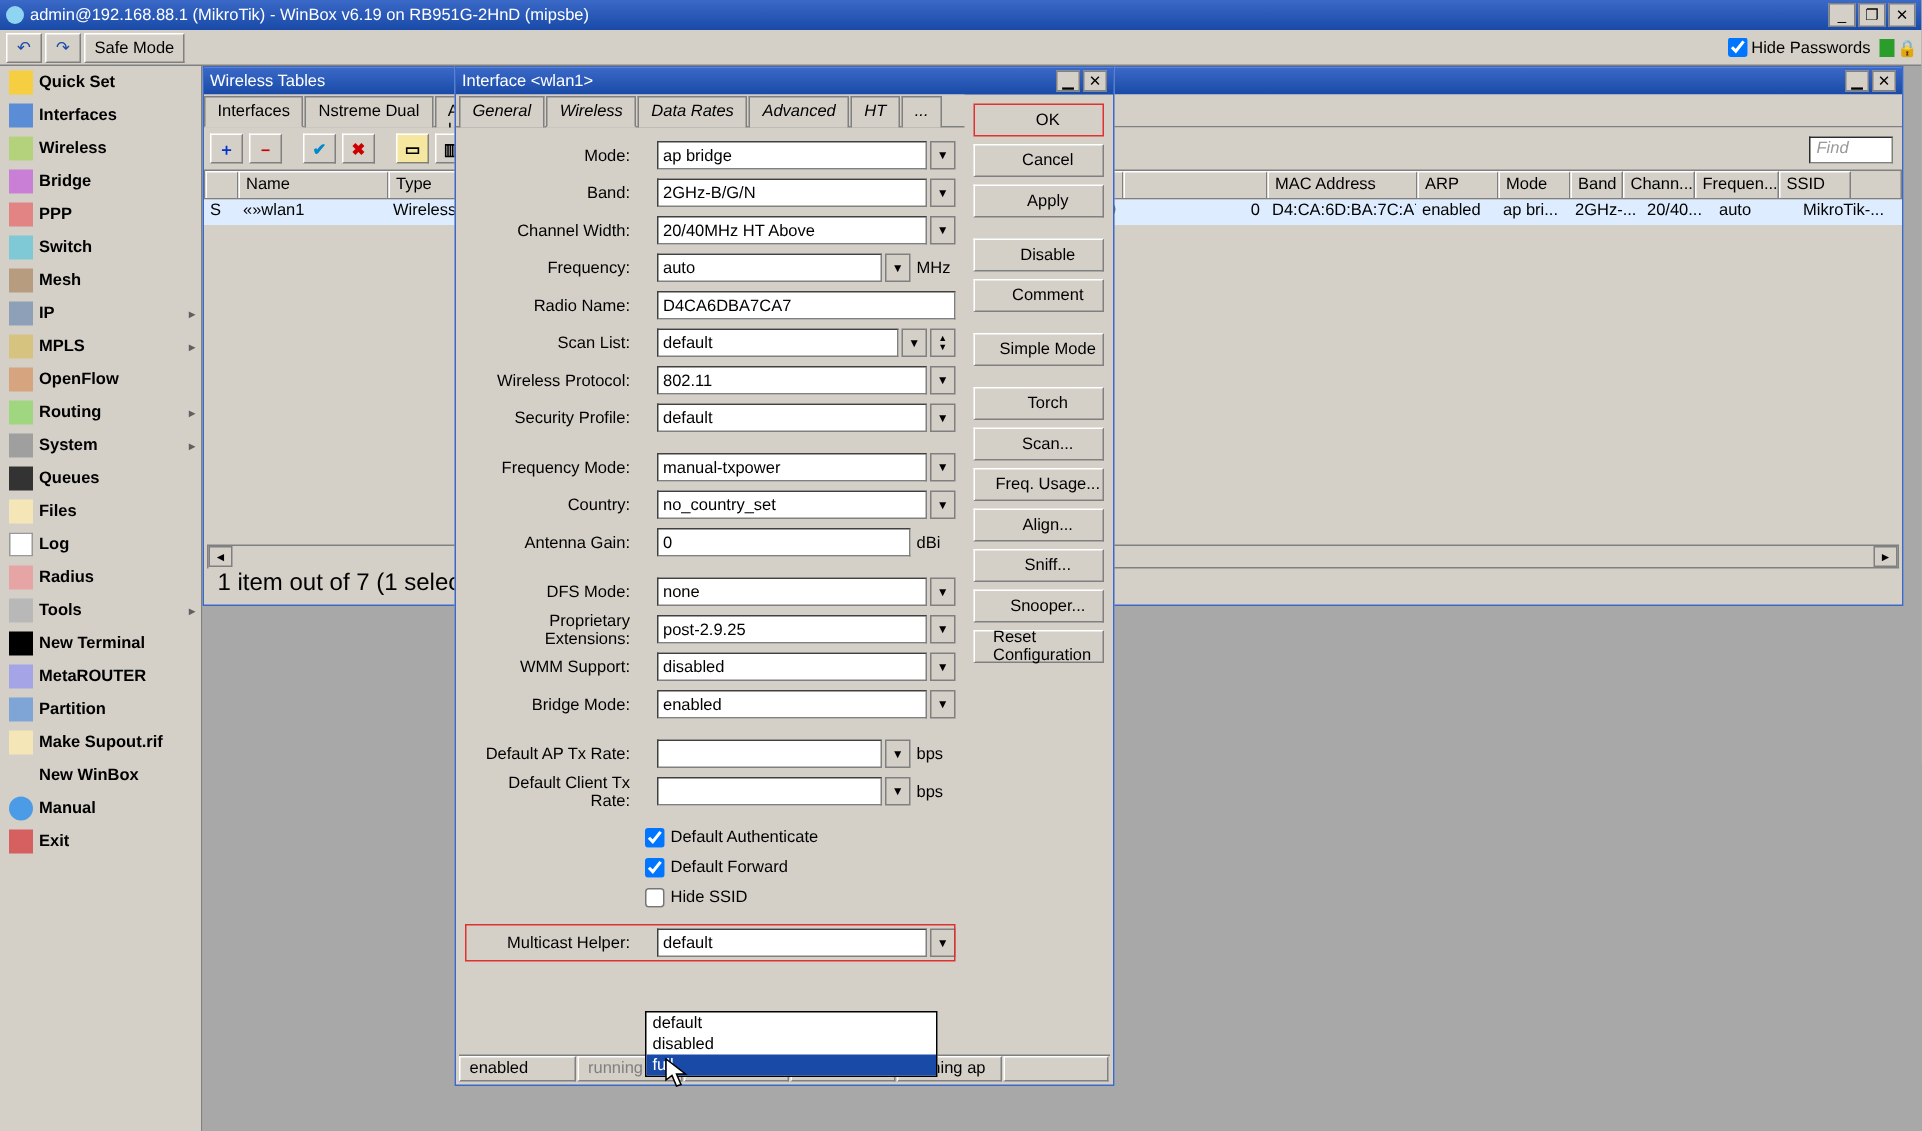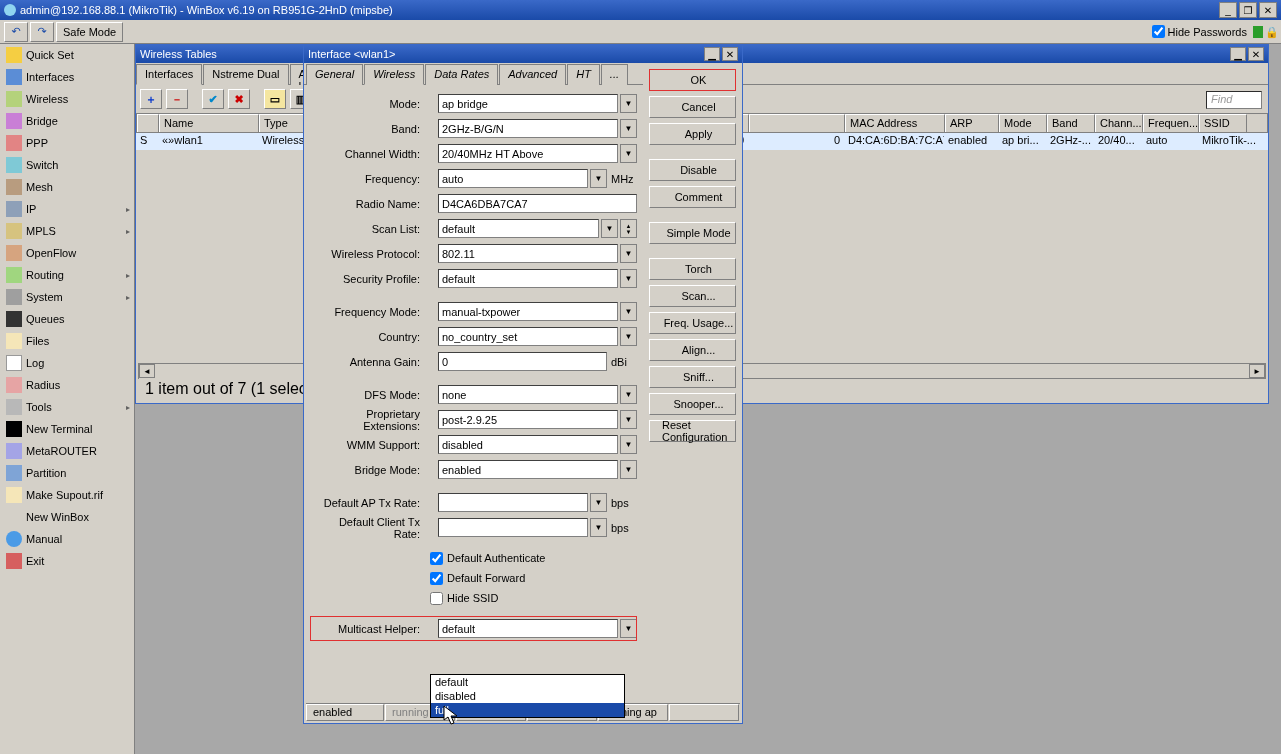--- a/index.html
+++ b/index.html
@@ -9,21 +9,21 @@
 .titlebar .ticon { width: 12px; height: 12px; background: #8fd4f0; border-radius: 50%; margin-right: 4px; }
 .titlebar .spacer { flex: 1; }
 .winbtn { width: 18px; height: 16px; background: #d4d0c8; border: 1px solid #808080; margin-left: 2px; display: flex; align-items: center; justify-content: center; font-size: 10px; font-family: Arial; color: #000; }
 
 .toolbar-row { background: #d4d0c8; height: 24px; border-bottom: 1px solid #808080; display: flex; align-items: center; padding: 0 4px; }
 .tbtn { height: 20px; min-width: 22px; background: #d4d0c8; border: 1px solid #fff; border-right-color: #808080; border-bottom-color: #808080; margin-right: 2px; display: flex; align-items: center; justify-content: center; padding: 0 6px; cursor: default; }
 .tbtn.icon { padding: 0; width: 24px; }
 
 .mainarea { display: flex; height: calc(754px - 20px - 24px); }
 .sidebar { width: 135px; background: #d4d0c8; border-right: 1px solid #808080; }
-.side-row { height: 22px; display: flex; align-items: center; padding: 0 6px; border-bottom: 0; cursor: default; position: relative; }
+.side-row { height: 22px; display: flex; align-items: center; padding: 0 6px; border-bottom: 0; cursor: default; position: relative; font-weight: bold; }
 .side-row .sicon { width: 16px; height: 16px; margin-right: 4px; display: inline-block; }
 .side-row .chev { position: absolute; right: 4px; font-size: 8px; color: #606060; }
 
 .workspace { flex: 1; background: #a8a8a8; position: relative; }
 
 .mdi-window { position: absolute; background: #d4d0c8; border: 1px solid #3a69c8; }
 .mdi-title { background: linear-gradient(#3a69c8,#1a4aa8); color: #fff; height: 18px; display: flex; align-items: center; padding: 0 4px; font-size: 11px; }
 .mdi-title .spacer { flex: 1; }
 .mdi-title .winbtn { width: 16px; height: 14px; }
 
@@ -237,21 +237,21 @@
       <div class="findbox">Find</div>
       <div class="table-head" id="wt-header">
           <div class="th" style="width: 22px;"></div>
           <div class="th" style="width: 100px;">Name</div>
           <div class="th" style="width: 60px;">Type</div>
           <div class="th" style="width: 430px;">Rx Packet (p/s)</div>
           <div class="th" style="width: 96px;"></div>
           <div class="th" style="width: 100px;">MAC Address</div>
           <div class="th" style="width: 54px;">ARP</div>
           <div class="th" style="width: 48px;">Mode</div>
-          <div class="th" style="width: 48px;">Band</div>
+          <div class="th" style="width: 35px;">Band</div>
           <div class="th" style="width: 48px;">Chann...</div>
           <div class="th" style="width: 56px;">Frequen...</div>
           <div class="th" style="width: 48px;">SSID</div>
         </div>
       <div class="table-row" id="wt-row">
           <div class="td" style="width: 22px;">S</div>
           <div class="td" style="width: 100px;">«»wlan1</div>
           <div class="td" style="width: 60px;">Wireless</div>
           <div class="td" style="width: 430px; text-align: right;">0</div>
           <div class="td" style="width: 96px; text-align: right;">0</div>

